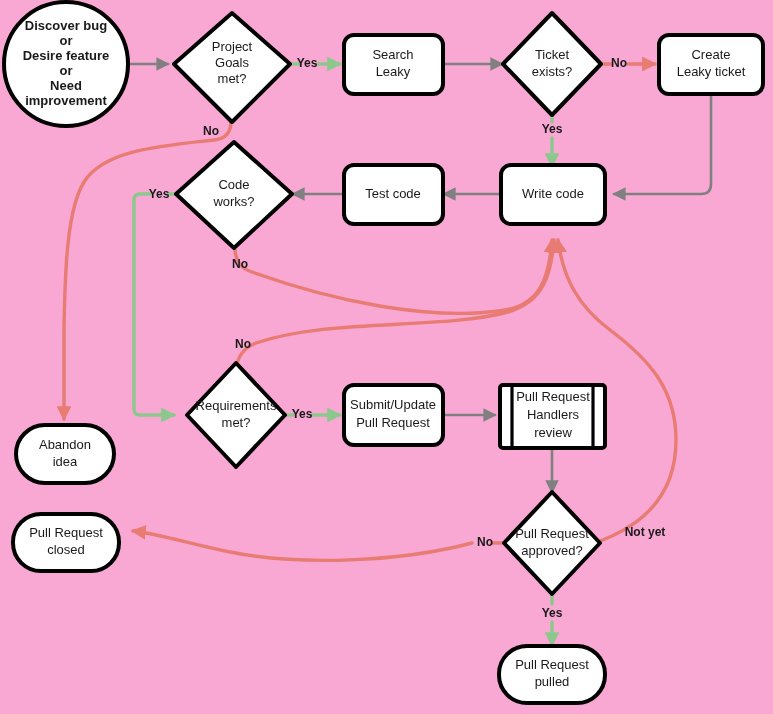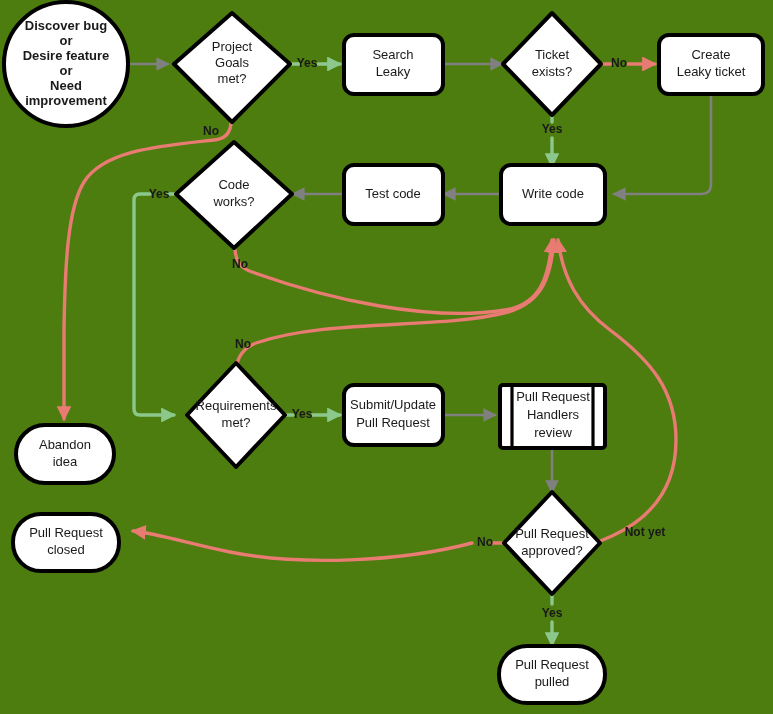--- a/index.html
+++ b/index.html
@@ -8,21 +8,21 @@
     padding: 0;
     background: #ffffff;
   }
   body {
     font-family: "Liberation Sans", sans-serif;
   }
   #flow-root {
     position: relative;
     width: 773px;
     height: 714px;
-    background: #4d7c0f;
+    background: #f9a8d4;
     overflow: hidden;
   }
   #flow-svg {
     position: absolute;
     top: 0;
     left: 0;
     width: 773px;
     height: 714px;
     display: block;
   }

